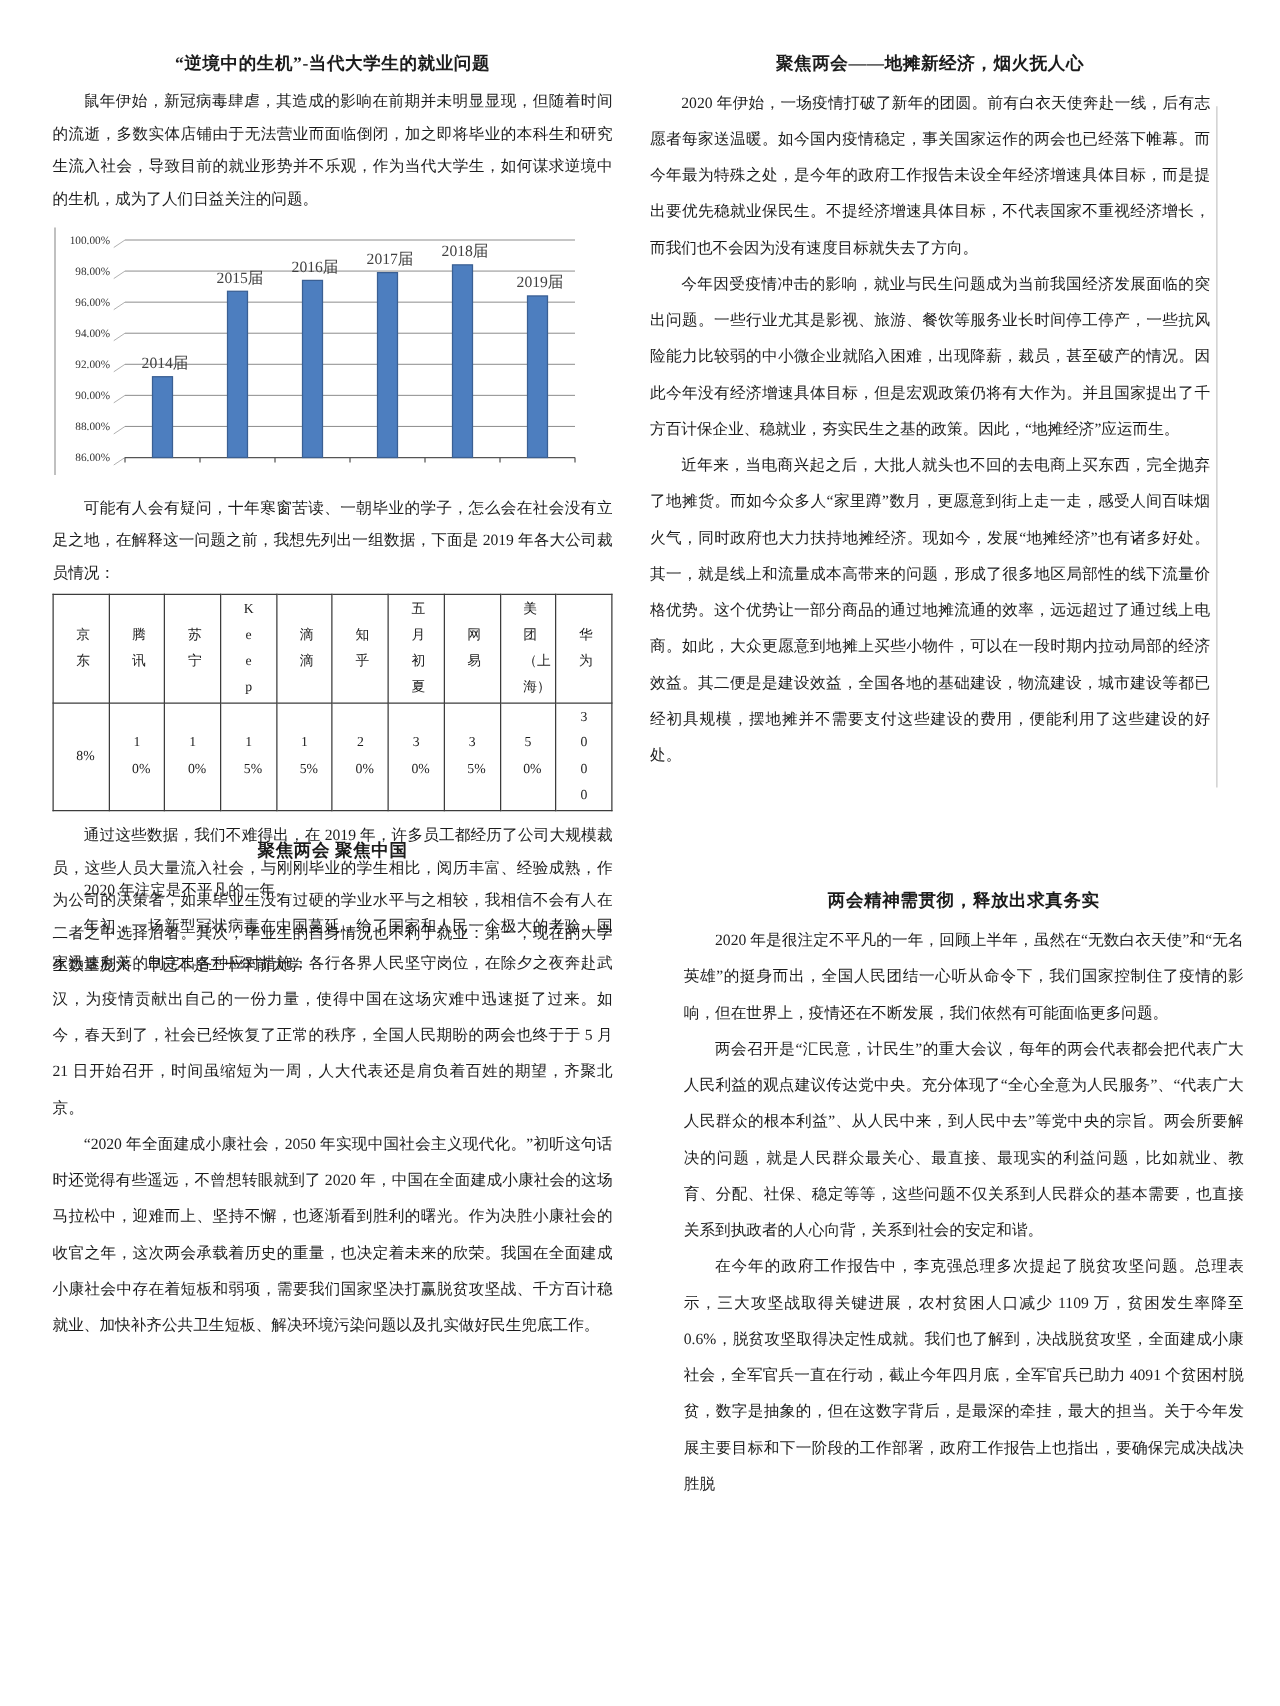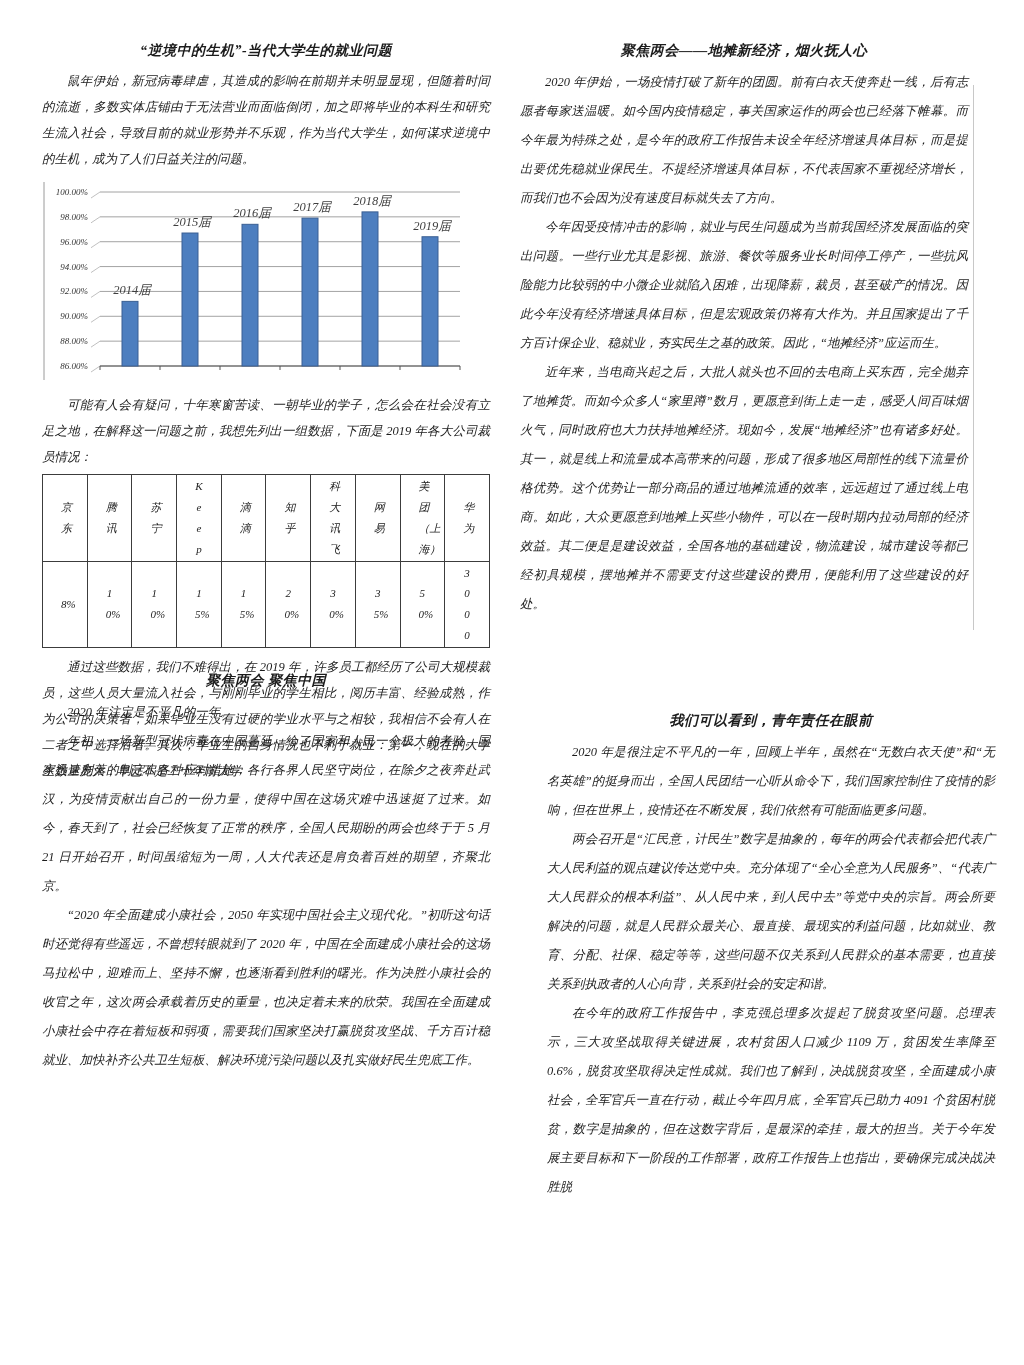--- a/index.html
+++ b/index.html
@@ -1,21 +1,21 @@
 <!DOCTYPE html>
 <html><head>
 <meta charset="utf-8">
 <style>
   html,body{margin:0;padding:0;}
   body{
     width:1024px;height:1365px;position:relative;background:#ffffff;
     font-family:"Liberation Serif","DejaVu Serif",serif;color:#1c1c1c;
     overflow:hidden;
   }
-  .quad{position:absolute;font-style:italic;}
+  .quad{position:absolute;}
   .q-tl{left:42px;top:42px;width:448px;}
   .q-tr{left:520px;top:42px;width:448px;}
   .q-bl{left:42px;top:672px;width:448px;}
   .q-br{left:547px;top:712px;width:448px;}
   .sec-title{
     font-size:14px;font-weight:bold;text-align:center;
     margin:0 0 8px 0;letter-spacing:.5px;
   }
   p.body{
     font-size:12.5px;text-align:justify;text-indent:2em;margin:0;
@@ -94,21 +94,21 @@
   <p class="body lh26">可能有人会有疑问，十年寒窗苦读、一朝毕业的学子，怎么会在社会没有立足之地，在解释这一问题之前，我想先列出一组数据，下面是 2019 年各大公司裁员情况：</p>
   <table class="layoffs" id="layoff-table">
       <tbody>
         <tr>
           <td class="th">京东</td>
           <td class="th">腾讯</td>
           <td class="th">苏宁</td>
           <td class="th">Keep</td>
           <td class="th">滴滴</td>
           <td class="th">知乎</td>
-          <td class="th">科大讯飞</td>
+          <td class="th">五月初夏</td>
           <td class="th">网易</td>
           <td class="th">美团（上海）</td>
           <td class="th">华为</td>
         </tr>
         <tr>
           <td class="vd">8%</td>
           <td class="vd">10%</td>
           <td class="vd">10%</td>
           <td class="vd">15%</td>
           <td class="vd">15%</td>
@@ -131,19 +131,19 @@
 </div>
 
 <div class="quad q-bl">
   <h2 class="sec-title">聚焦两会 聚焦中国</h2>
   <p class="body lh29">2020 年注定是不平凡的一年。</p>
   <p class="body lh29">年初，一场新型冠状病毒在中国蔓延，给了国家和人民一个极大的考验。国家迅速利落的制定出各种应对措施，各行各界人民坚守岗位，在除夕之夜奔赴武汉，为疫情贡献出自己的一份力量，使得中国在这场灾难中迅速挺了过来。如今，春天到了，社会已经恢复了正常的秩序，全国人民期盼的两会也终于于 5 月 21 日开始召开，时间虽缩短为一周，人大代表还是肩负着百姓的期望，齐聚北京。</p>
   <p class="body lh29">“2020 年全面建成小康社会，2050 年实现中国社会主义现代化。”初听这句话时还觉得有些遥远，不曾想转眼就到了 2020 年，中国在全面建成小康社会的这场马拉松中，迎难而上、坚持不懈，也逐渐看到胜利的曙光。作为决胜小康社会的收官之年，这次两会承载着历史的重量，也决定着未来的欣荣。我国在全面建成小康社会中存在着短板和弱项，需要我们国家坚决打赢脱贫攻坚战、千方百计稳就业、加快补齐公共卫生短板、解决环境污染问题以及扎实做好民生兜底工作。</p>
 </div>
 
 <div class="quad q-br">
-  <h2 class="sec-title">我们可以看到，青年责任在眼前</h2>
+  <h2 class="sec-title">两会精神需贯彻，释放出求真务实</h2>
   <p class="body lh29">2020 年是很注定不平凡的一年，回顾上半年，虽然在“无数白衣天使”和“无名英雄”的挺身而出，全国人民团结一心听从命令下，我们国家控制住了疫情的影响，但在世界上，疫情还在不断发展，我们依然有可能面临更多问题。</p>
-  <p class="body lh29">两会召开是“汇民意，计民生”数字是抽象的，每年的两会代表都会把代表广大人民利益的观点建议传达党中央。充分体现了“全心全意为人民服务”、“代表广大人民群众的根本利益”、从人民中来，到人民中去”等党中央的宗旨。两会所要解决的问题，就是人民群众最关心、最直接、最现实的利益问题，比如就业、教育、分配、社保、稳定等等，这些问题不仅关系到人民群众的基本需要，也直接关系到执政者的人心向背，关系到社会的安定和谐。</p>
+  <p class="body lh29">两会召开是“汇民意，计民生”的重大会议，每年的两会代表都会把代表广大人民利益的观点建议传达党中央。充分体现了“全心全意为人民服务”、“代表广大人民群众的根本利益”、从人民中来，到人民中去”等党中央的宗旨。两会所要解决的问题，就是人民群众最关心、最直接、最现实的利益问题，比如就业、教育、分配、社保、稳定等等，这些问题不仅关系到人民群众的基本需要，也直接关系到执政者的人心向背，关系到社会的安定和谐。</p>
   <p class="body lh29">在今年的政府工作报告中，李克强总理多次提起了脱贫攻坚问题。总理表示，三大攻坚战取得关键进展，农村贫困人口减少 1109 万，贫困发生率降至 0.6%，脱贫攻坚取得决定性成就。我们也了解到，决战脱贫攻坚，全面建成小康社会，全军官兵一直在行动，截止今年四月底，全军官兵已助力 4091 个贫困村脱贫，数字是抽象的，但在这数字背后，是最深的牵挂，最大的担当。关于今年发展主要目标和下一阶段的工作部署，政府工作报告上也指出，要确保完成决战决胜脱</p>
 </div>
 
 <div class="edge-line"></div>
 
 </body></html>

